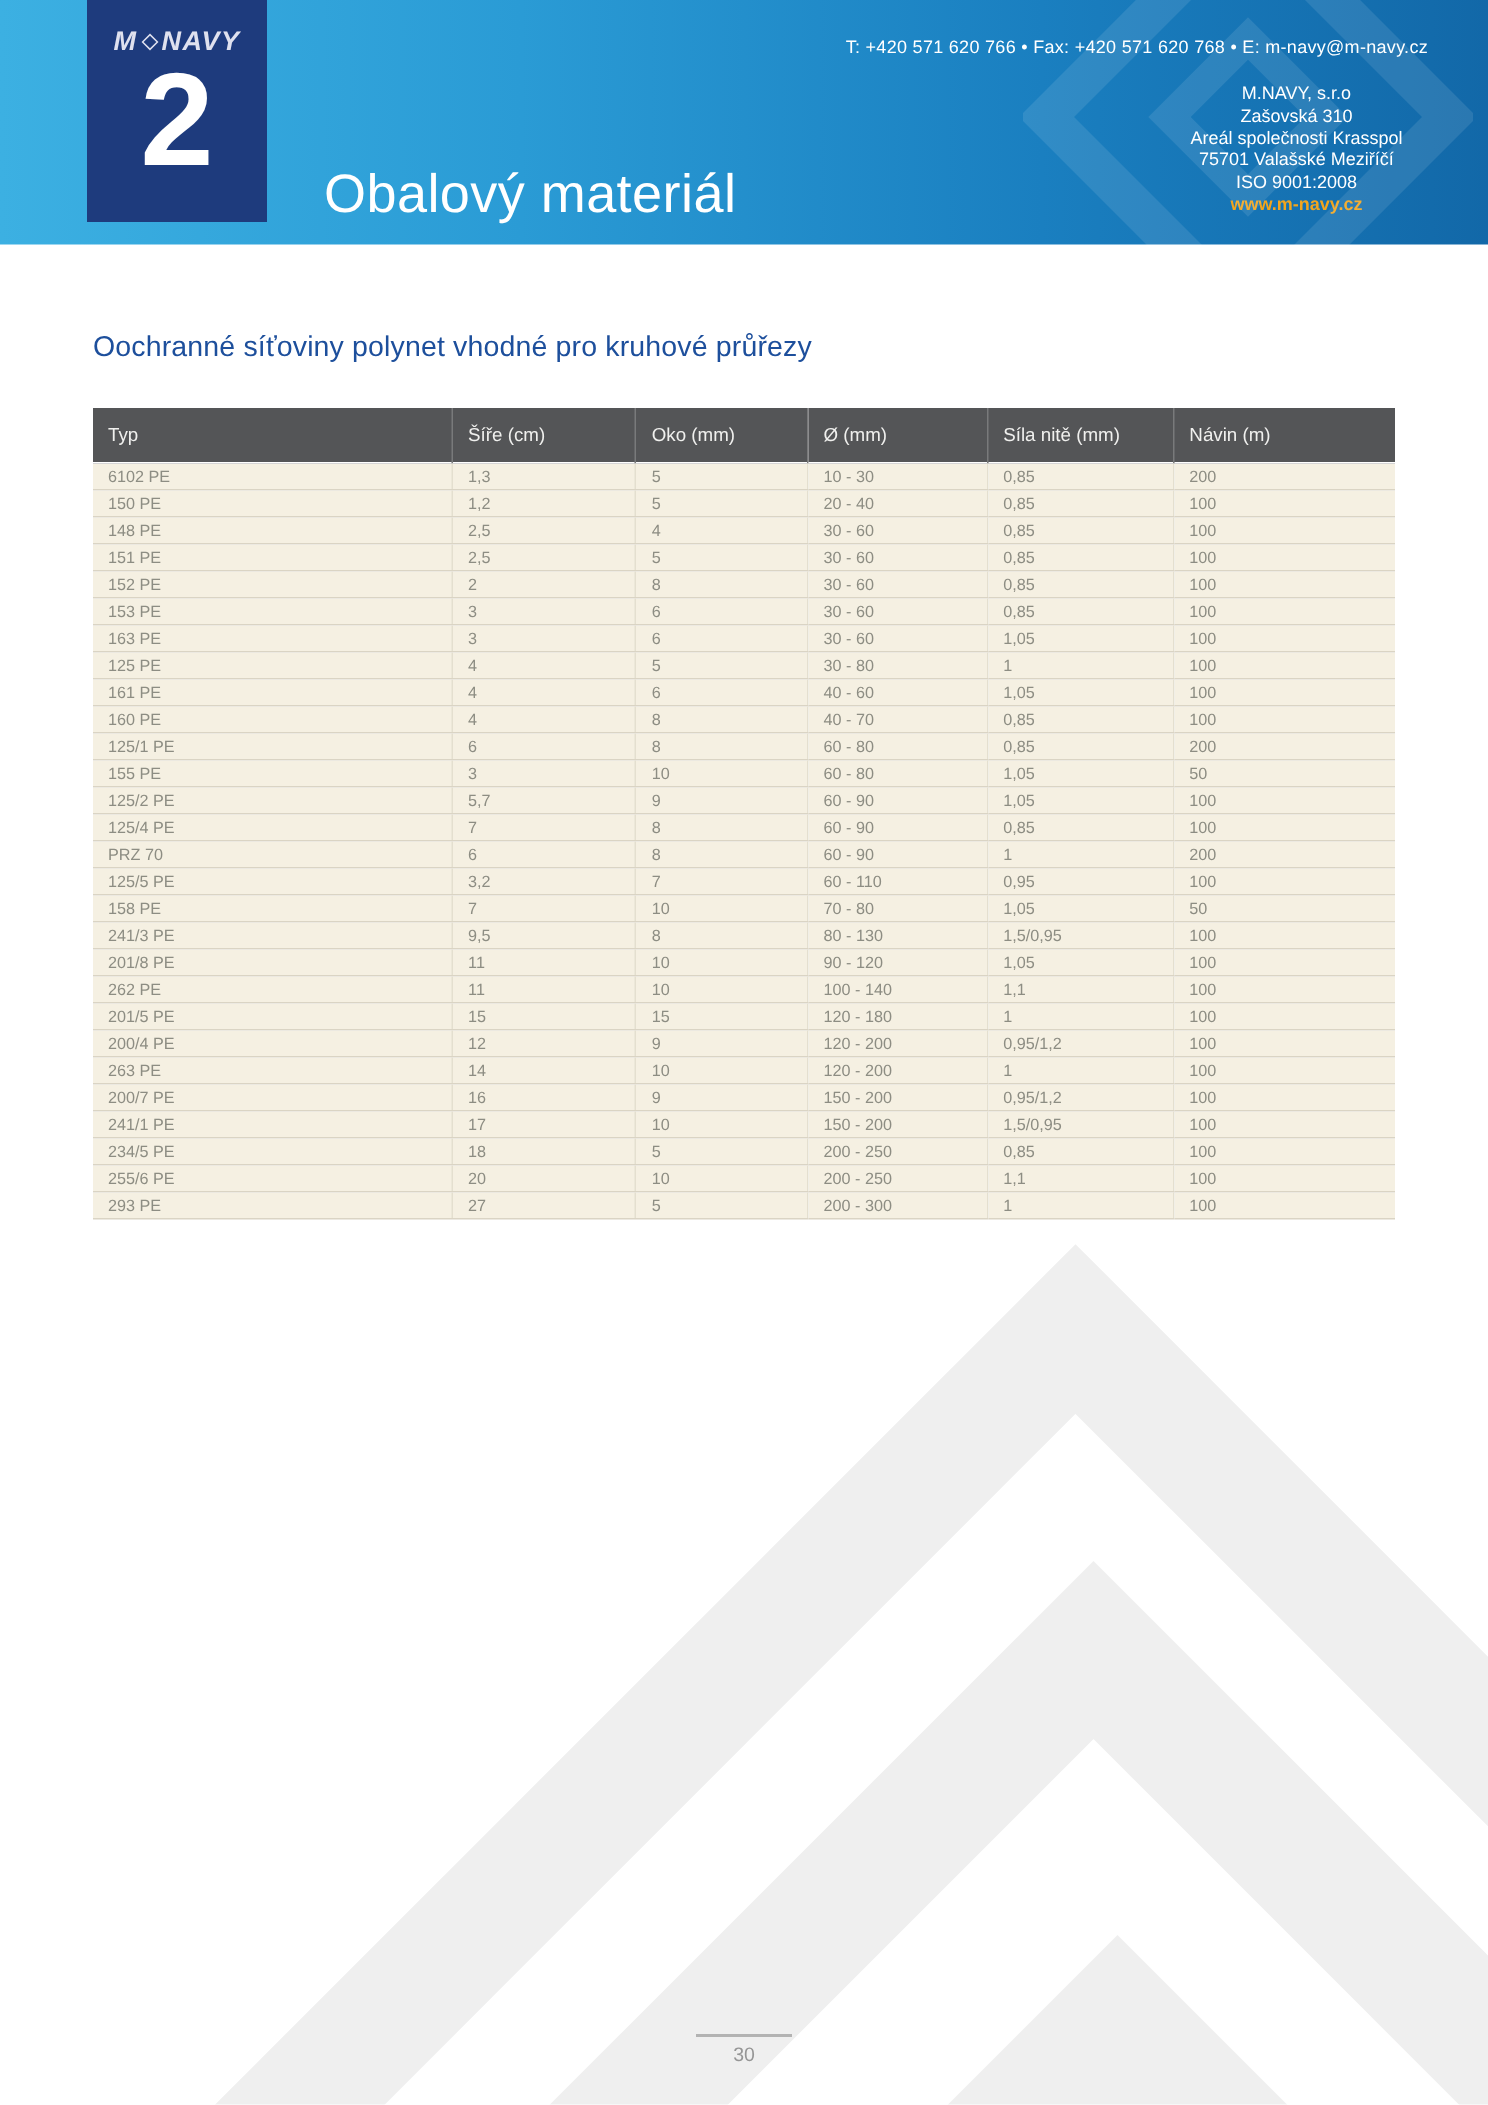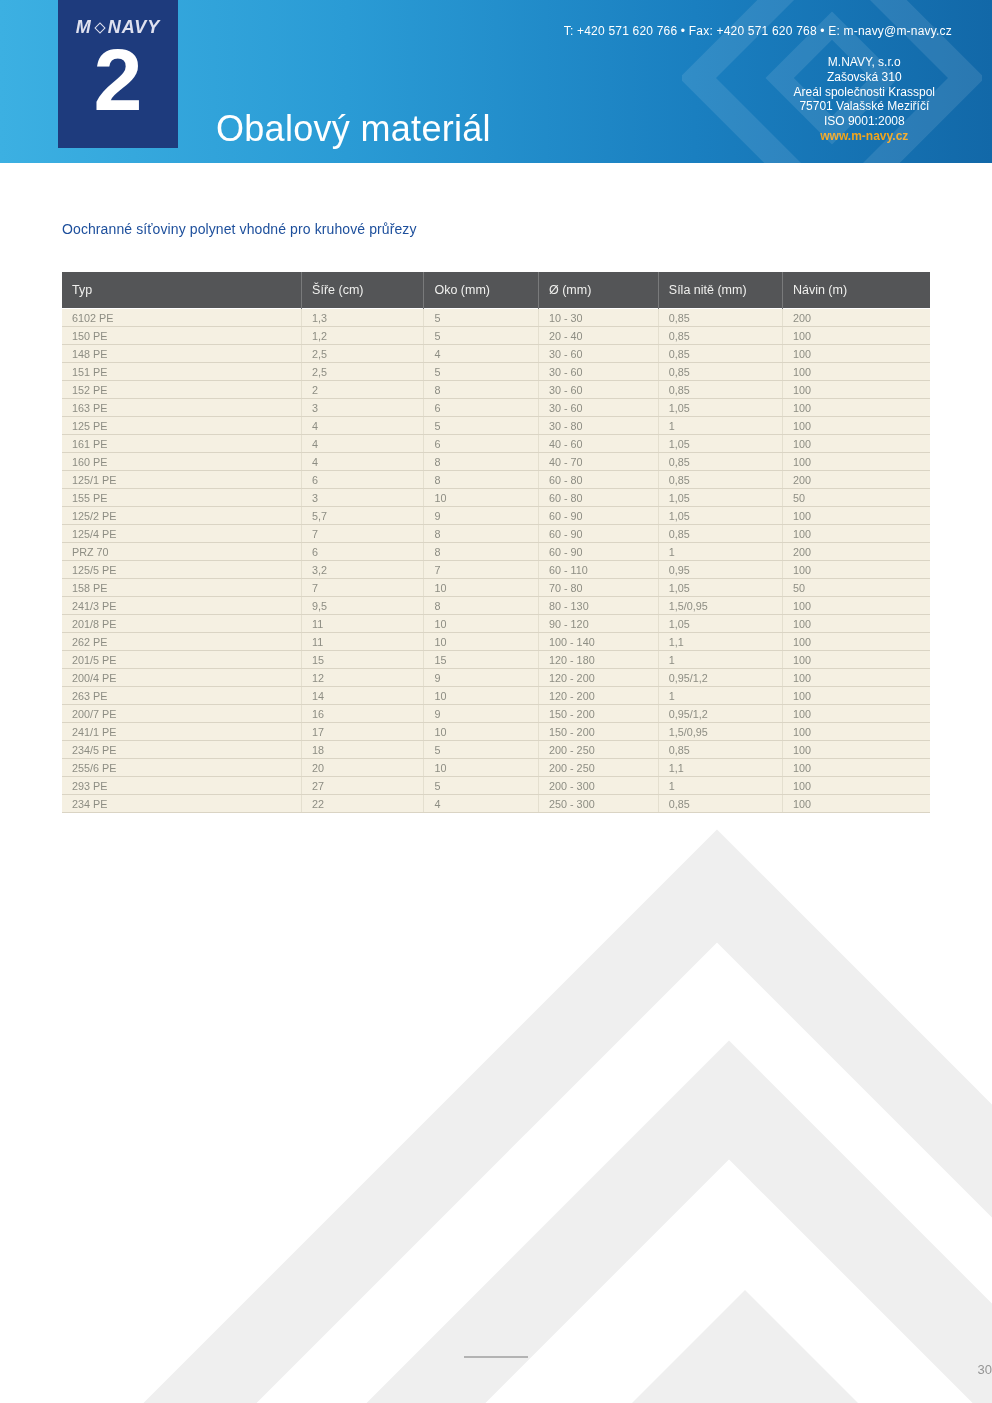--- a/index.html
+++ b/index.html
@@ -43,21 +43,21 @@
   }
   .company-block{
     position:absolute;right:57px;top:55px;text-align:center;color:#ffffff;
     font-size:12px;line-height:14.8px;
   }
   .company-website{color:#f2a51d;font-weight:700;text-decoration:none;cursor:pointer;}
 
   
   .section-title{
     position:absolute;left:62px;top:221px;z-index:2;
-    color:#1d4f9c;font-size:14px;font-weight:500;letter-spacing:.1px;
+    color:#1d4f9c;font-size:19px;font-weight:500;letter-spacing:.1px;
   }
   .data-table{
     position:absolute;left:62px;top:272px;width:868px;z-index:2;
     border-collapse:collapse;table-layout:fixed;
   }
   .data-table th{
     height:36px;background:#545557;color:#f0f0ee;
     font-size:12.5px;font-weight:400;text-align:left;padding:0 0 0 10px;
     border-left:1px solid rgba(255,255,255,.22);
   }
@@ -67,21 +67,21 @@
     font-size:10.8px;padding:0 0 0 10px;white-space:nowrap;overflow:hidden;
     border-top:1px solid #ffffff;border-bottom:1px solid #dad4c4;
   }
   .data-table td + td{border-left:1px solid #e4dfcf;}
   .col-typ{width:27.6%;} .col-sire{width:14.1%;} .col-oko{width:13.2%;}
   .col-prumer{width:13.8%;} .col-sila{width:14.3%;} .col-navin{width:17.0%;}
 
   
   .footer{position:absolute;left:0;top:1356px;width:992px;text-align:center;z-index:2;}
   .footer-rule{width:64px;height:2px;background:#b3b3b3;margin:0 auto 4px auto;}
-  .page-number{color:#959595;font-size:13px;text-align:right;}
+  .page-number{color:#959595;font-size:13px;}
 </style>
 </head>
 <body>
 
 <div class="page">
 
   <svg class="bottom-watermark" viewBox="0 0 992 1403" preserveAspectRatio="none">
     <path d="M -98 1701 L 717 886 L 1532 1701" fill="none" stroke="#efefef" stroke-width="80"></path>
     <path d="M 129 1700 L 729 1100 L 1329 1700" fill="none" stroke="#efefef" stroke-width="84"></path>
     <path d="M 745 1290 L 1105 1650 L 745 2010 L 385 1650 Z" fill="#efefef"></path>
@@ -175,20 +175,28 @@
         </tr>
         <tr>
           <td>152 PE</td>
           <td>2</td>
           <td>8</td>
           <td>30 - 60</td>
           <td>0,85</td>
           <td>100</td>
         </tr>
         <tr>
+          <td>153 PE</td>
+          <td>3</td>
+          <td>6</td>
+          <td>30 - 60</td>
+          <td>0,85</td>
+          <td>100</td>
+        </tr>
+        <tr>
           <td>163 PE</td>
           <td>3</td>
           <td>6</td>
           <td>30 - 60</td>
           <td>1,05</td>
           <td>100</td>
         </tr>
         <tr>
           <td>125 PE</td>
           <td>4</td>
@@ -350,28 +358,20 @@
           <td>100</td>
         </tr>
         <tr>
           <td>293 PE</td>
           <td>27</td>
           <td>5</td>
           <td>200 - 300</td>
           <td>1</td>
           <td>100</td>
         </tr>
-        <tr>
-          <td>234 PE</td>
-          <td>22</td>
-          <td>4</td>
-          <td>250 - 300</td>
-          <td>0,85</td>
-          <td>100</td>
-        </tr>
       </tbody>
   </table>
 
   <div class="footer">
     <div class="footer-rule"></div>
     <div class="page-number">30</div>
   </div>
 
 </div>
 

